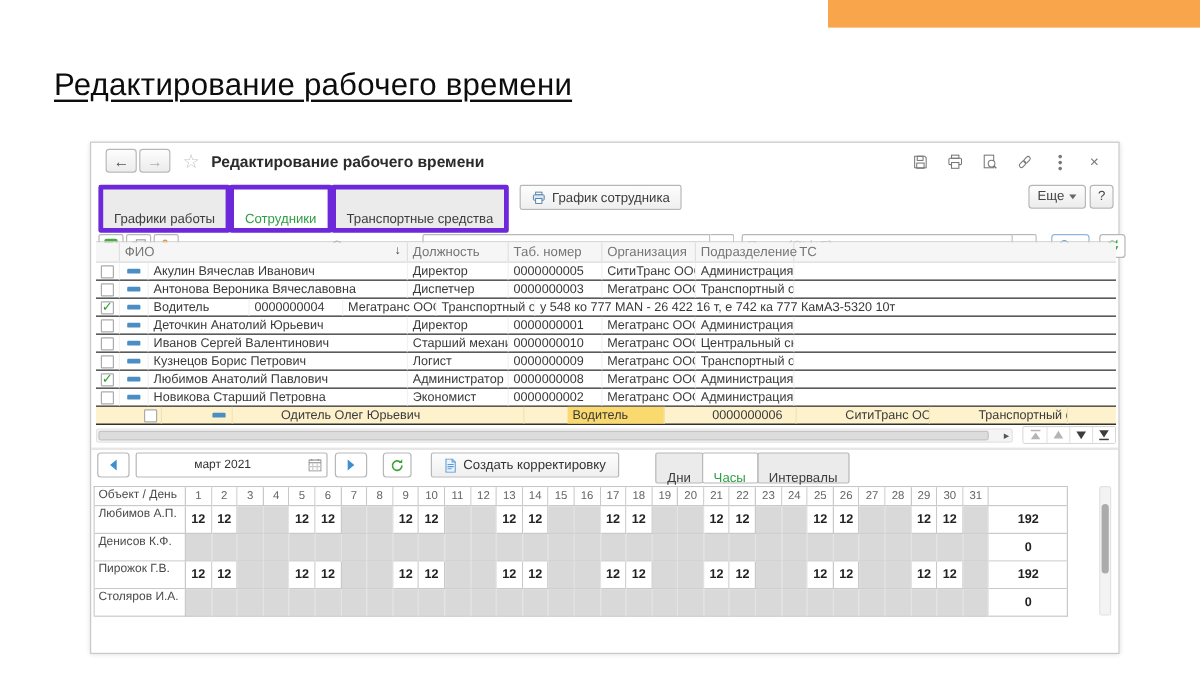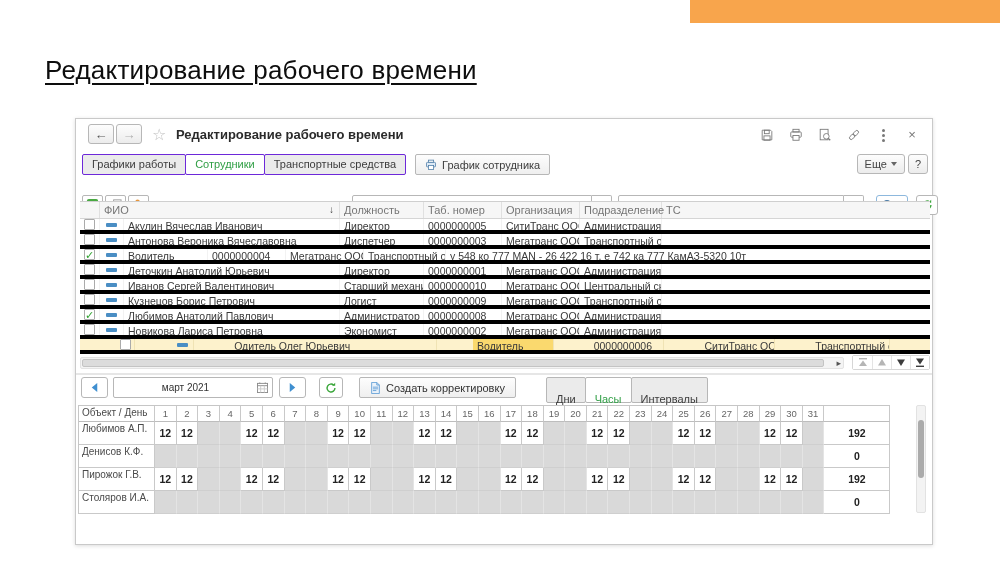--- a/index.html
+++ b/index.html
@@ -32,21 +32,21 @@
   .star { position:absolute; left:76px; top:6px; font-size:16px; color:#c3c3c3; }
   .win-title { position:absolute; left:100px; top:8px; font-size:13px; font-weight:bold; color:#2b2b2b; }
   .win-tools { position:absolute; right:12px; top:8px; display:flex; align-items:center; gap:13px; }
   .tool-ic { background:none; border:none; cursor:pointer; width:16px; height:16px; display:flex; align-items:center; justify-content:center; padding:0; }
   .kebab { display:flex; flex-direction:column; gap:2px; }
   .kebab i { width:3px; height:3px; border-radius:50%; background:#787878; }
   .close-x { font-size:13px; color:#787878; line-height:14px; }
   
   .tabs-row { position:absolute; left:6px; top:35px; height:21px; display:flex; align-items:stretch; }
   .tab {
-    padding:0 9px; border:1px solid #6d28d9; background:#ebebeb; color:#3c3c3c;
+    padding:16px 9px; border:4px solid #6d28d9; background:#ebebeb; color:#3c3c3c;
     font-size:11px; line-height:19px; cursor:pointer; border-radius:2px;
   }
   .tab + .tab { margin-left:-1px; }
   .tab.active { background:#fff; color:#2f9e44; position:relative; z-index:1; }
   .print-sched {
     margin-left:9px; padding:0 9px; border:1px solid #b7b7b7; background:linear-gradient(#fdfdfd,#efefef);
     border-radius:2px; display:flex; align-items:center; gap:5px; font-size:11px; color:#3c3c3c; cursor:pointer;
   }
   .more-btn {
     position:absolute; right:27px; top:35px; height:20px; padding:0 7px;
@@ -83,21 +83,21 @@
     border-radius:3px; cursor:pointer; display:flex; align-items:center; justify-content:center; padding:0;
   }
   
   .emp-table { position:absolute; left:4px; top:82px; width:850px; border-top:1px solid #cfcfcf; }
   .ehead { display:flex; height:17px; background:#f6f6f6; border-bottom:1px solid #d5d5d5; color:#767676; }
   .ehead .hcell { line-height:16px; padding-left:4px; border-right:1px solid #e0e0e0; position:relative; cursor:pointer; }
   .sort-ind { position:absolute; right:5px; top:0; color:#444; font-size:10px; }
   .h-blank { width:20px; }
   .h-fio { width:240px; }
   .h-pos { width:84px; } .h-tab { width:78px; } .h-org { width:78px; } .h-dept { width:82px; } .h-tc { flex:1; border-right:none!important; }
-  .erow { display:flex; height:15px; border-bottom:4px solid #000000; cursor:pointer; background:#fff; }
+  .erow { display:flex; height:15px; border-bottom:1px solid #000000; cursor:pointer; background:#fff; }
   .erow.sel { background:#FDF2CC; }
   .ecell { line-height:14px; font-size:10.5px; color:#3a3a3a; padding-left:4px; overflow:hidden; white-space:nowrap; border-right:1px solid #f2f2f2; }
   .erow.sel .ecell { border-right-color:#f0e3b4;margin-left:36px; }
   .c-check { width:20px; display:flex; align-items:center; justify-content:center; padding:0; }
   .c-ico { width:24px; display:flex; align-items:center; justify-content:center; padding:0; }
   .c-fio { width:216px; } .c-pos { width:84px; } .c-tab { width:78px; } .c-org { width:78px; } .c-dept { width:82px; } .c-tc { flex:1; border-right:none; }
   .c-pos.selcell { background:#FAD96E; }
   .cbx { width:11px; height:11px; border:1px solid #ababab; background:#fff; border-radius:1px; display:flex; align-items:center; justify-content:center; }
   .cbx .tick { color:#2EA12E; font-size:11px; font-weight:bold; line-height:10px; }
   .emp-ico { width:11px; height:4px; background:#4a8ec4; border-radius:1px; display:inline-block; }
@@ -381,21 +381,21 @@
           <div class="ecell c-dept">Администрация</div>
           <div class="ecell c-tc"></div>
         </div>
         <div class="erow">
           <div class="ecell c-check">
             <span class="cbx"></span>
           </div>
           <div class="ecell c-ico">
             <span class="emp-ico"></span>
           </div>
-          <div class="ecell c-fio">Новикова Лариса Петровна</div>
+          <div class="ecell c-fio">Новикова Старший Петровна</div>
           <div class="ecell c-pos">Экономист</div>
           <div class="ecell c-tab">0000000002</div>
           <div class="ecell c-org">Мегатранс ООО</div>
           <div class="ecell c-dept">Администрация</div>
           <div class="ecell c-tc"></div>
         </div>
         <div class="erow sel">
           <div class="ecell c-check">
             <span class="cbx"></span>
           </div>

